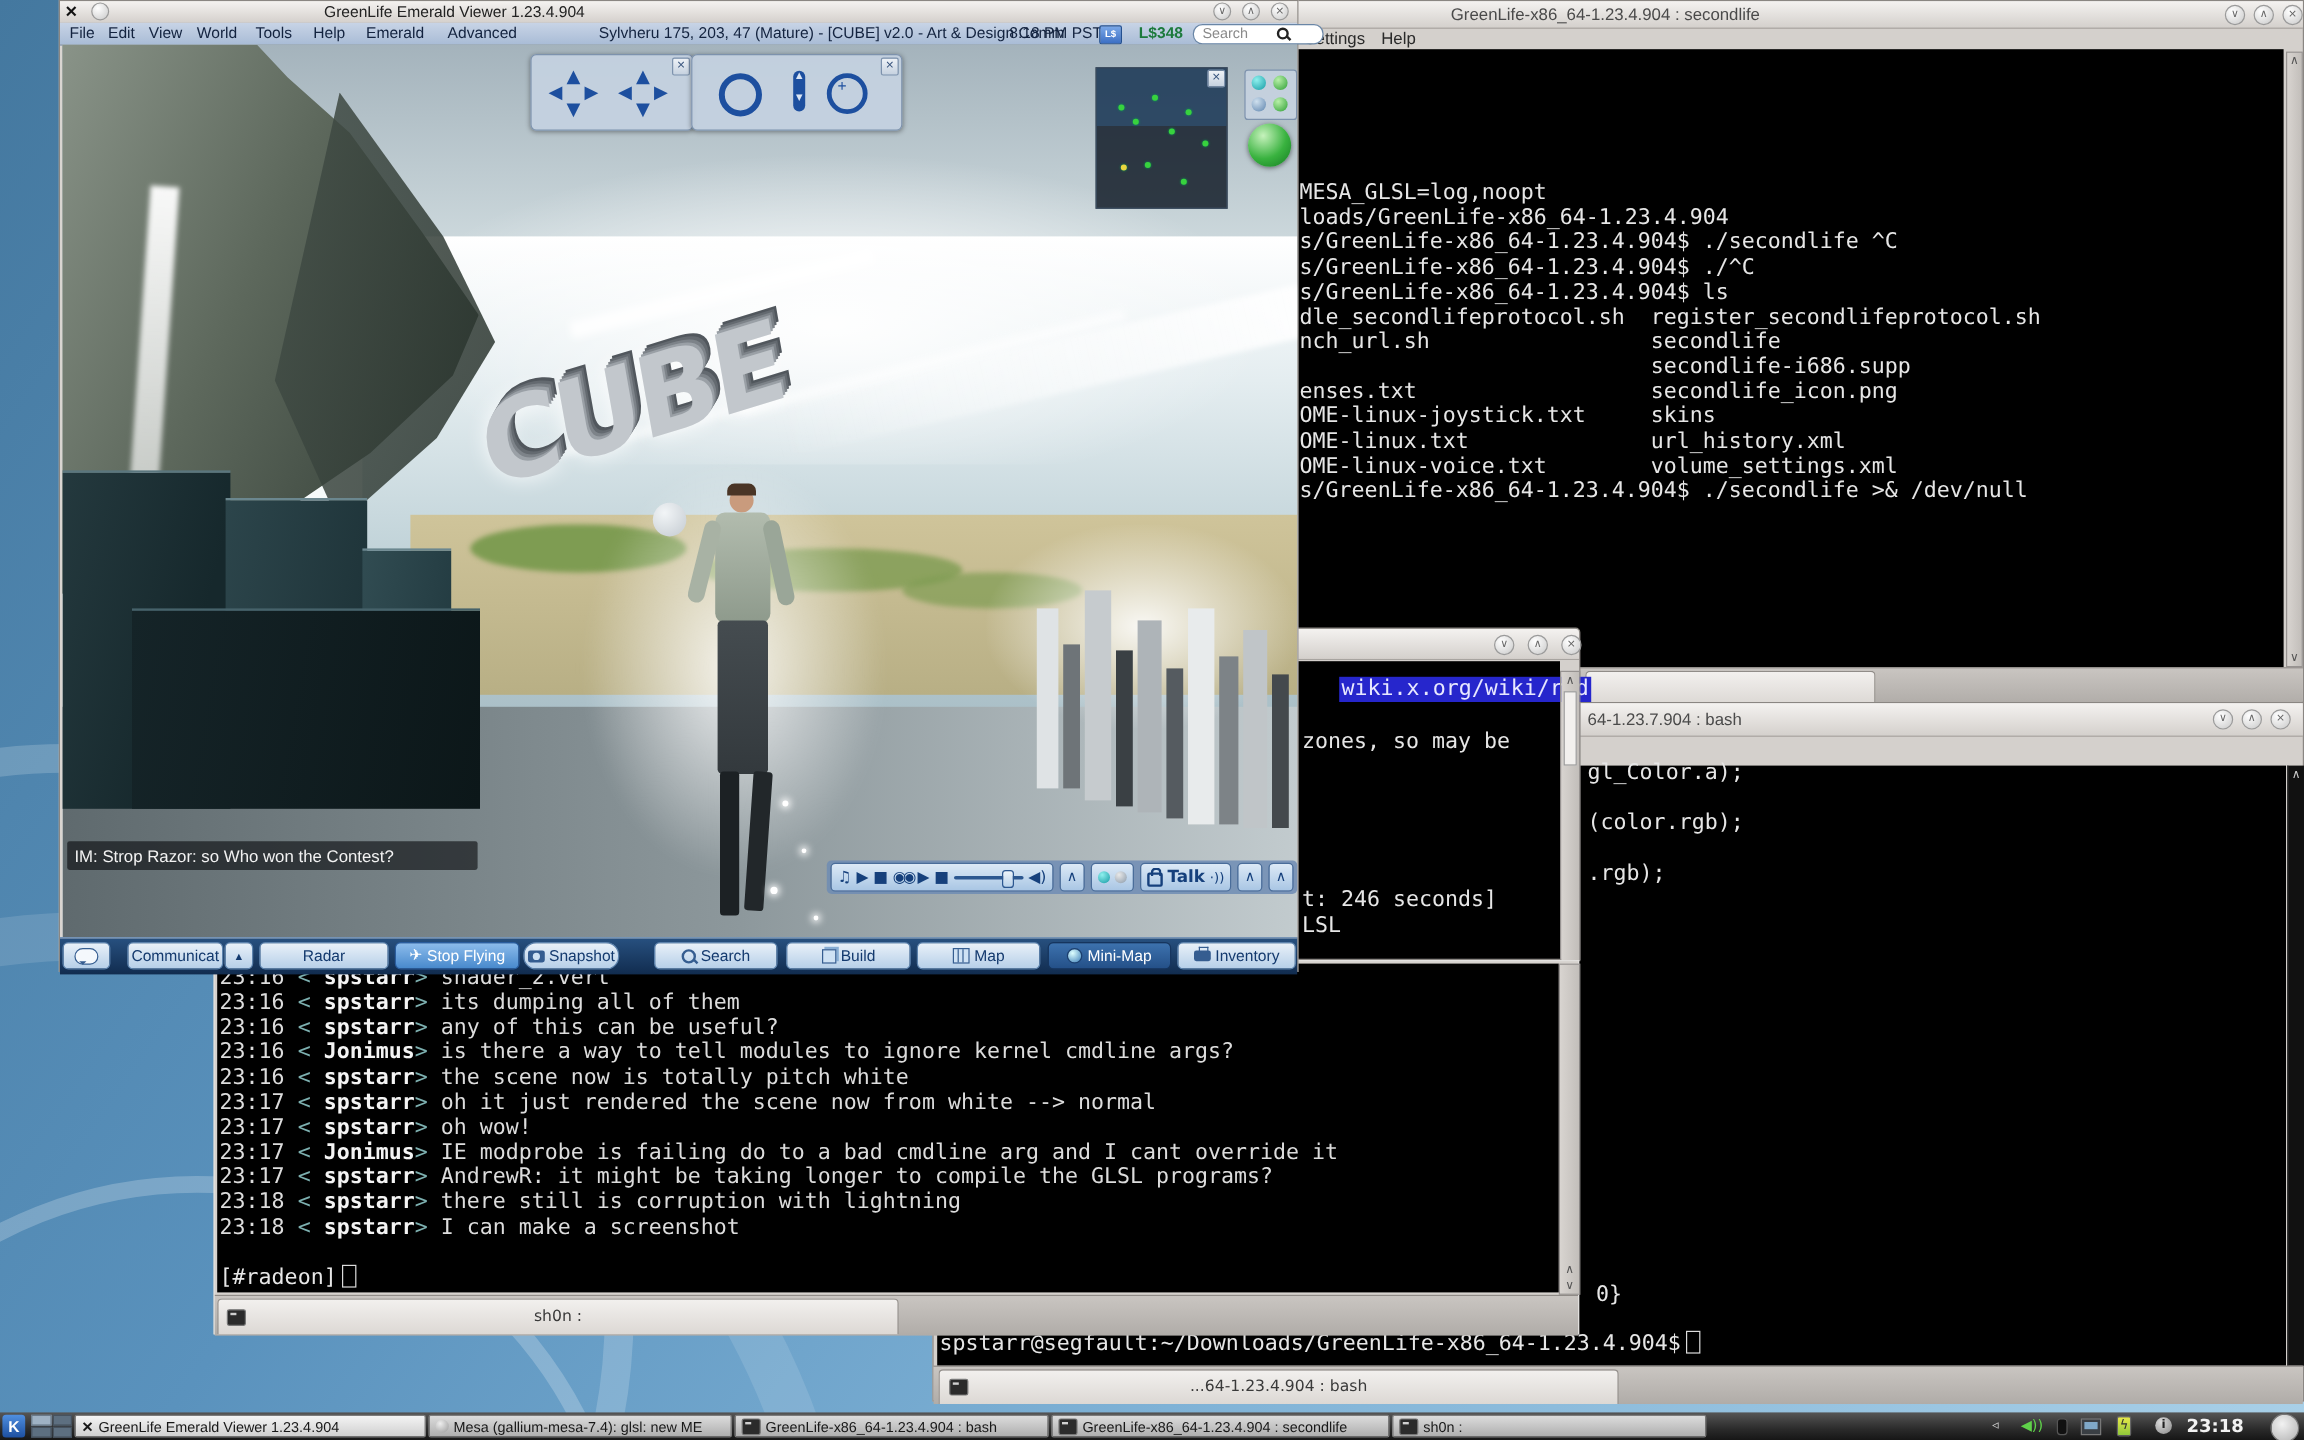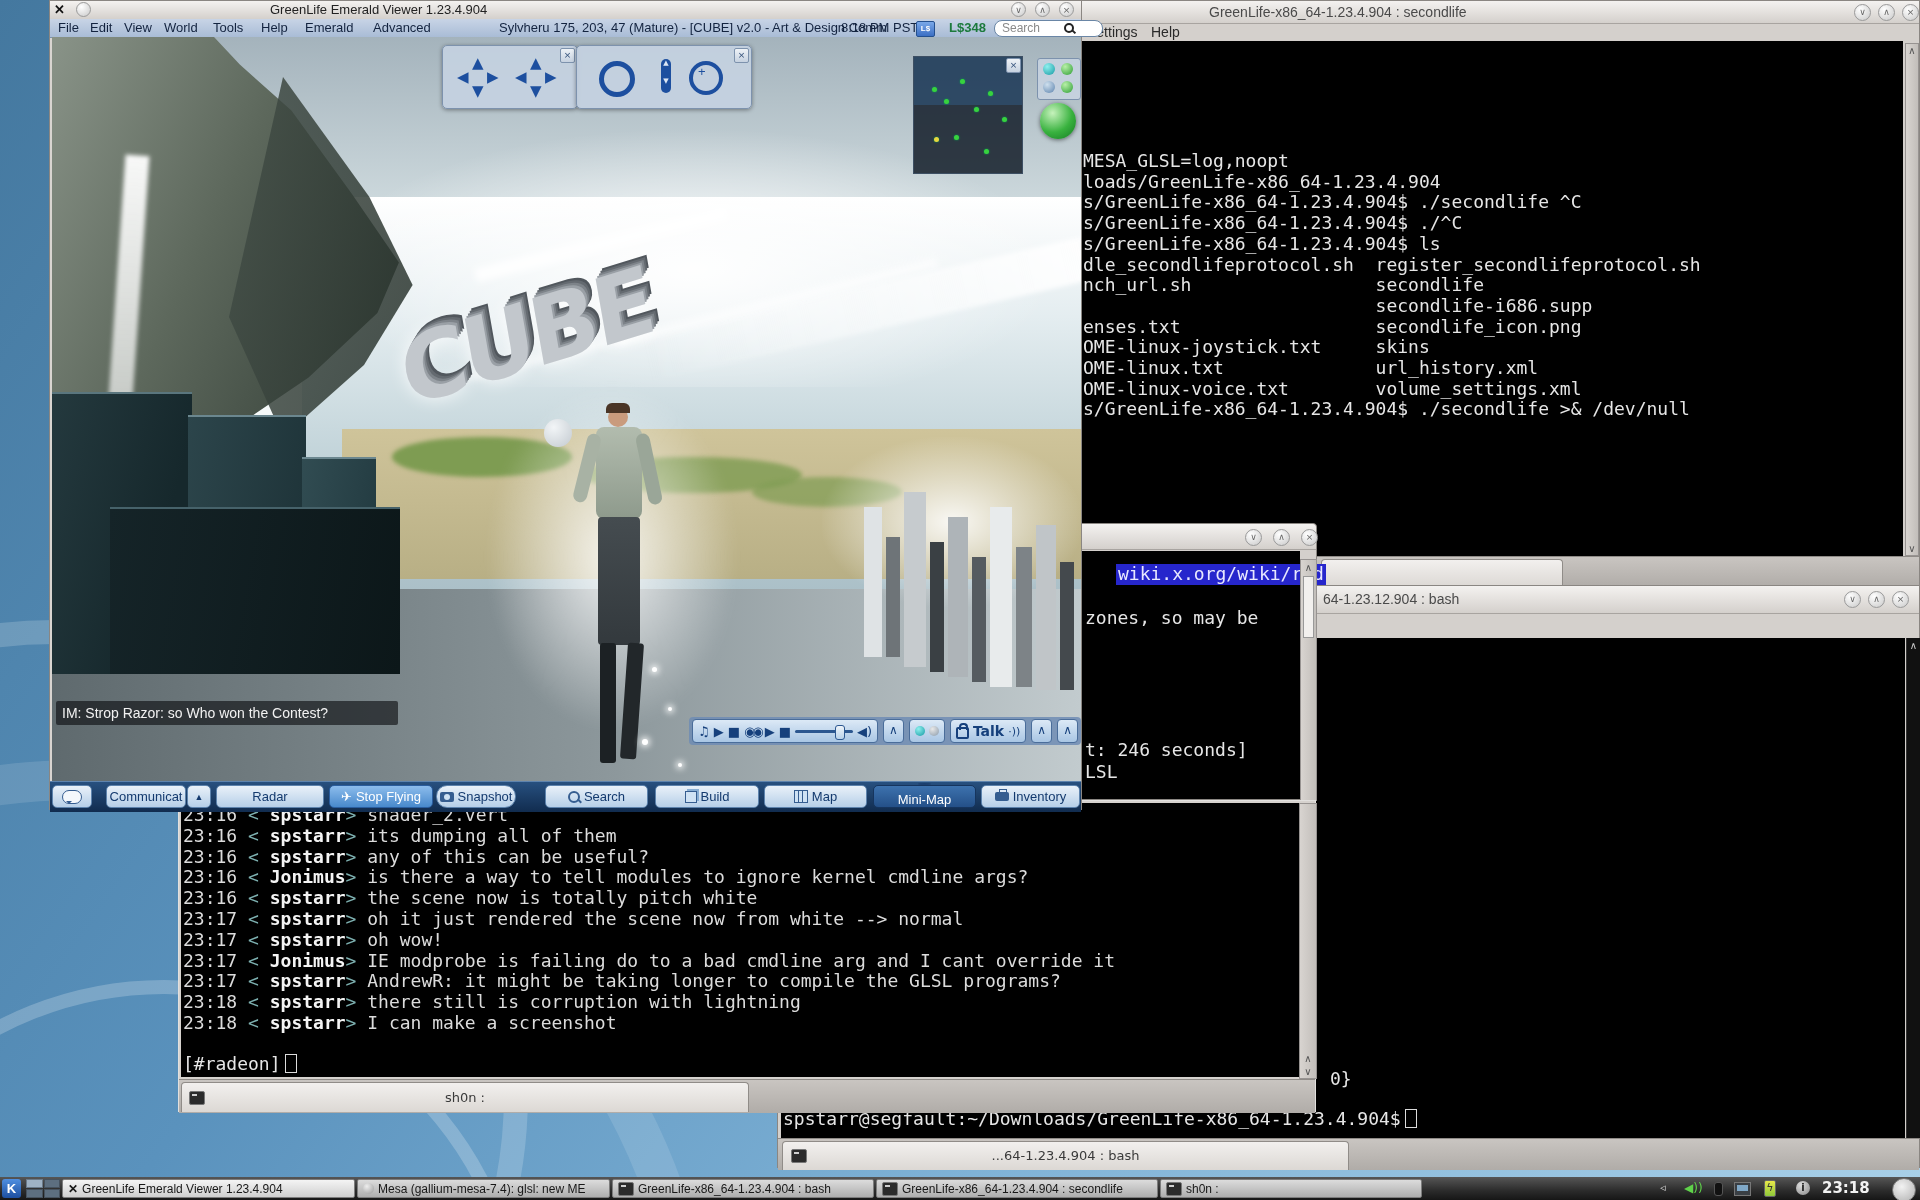--- a/index.html
+++ b/index.html
@@ -84,21 +84,21 @@
     color:#16407c;font-size:12px;text-align:center;line-height:21px;font-family:"DejaVu Sans",sans-serif;}
   .slider{width:58px;height:3px;background:#2c5790;border-radius:2px;position:relative;}
   .slider i{position:absolute;right:8px;top:-5px;width:8px;height:13px;background:linear-gradient(#eef4fa,#b9d2ea);border:1px solid #2c5790;border-radius:3px;}
   .lockico{width:9px;height:8px;border:2px solid #16407c;border-radius:2px;position:relative;margin-top:3px;}
   .lockico:before{content:"";position:absolute;left:1px;top:-6px;width:5px;height:5px;border:2px solid #16407c;border-bottom:none;border-radius:4px 4px 0 0;}
   
   #v-toolbar{left:0;top:780px;width:100%;height:30px;background:linear-gradient(#27507f,#112c4f);border-top:1px solid #5d83ad;}
   .tbtn{position:absolute;top:3px;height:23px;background:linear-gradient(#e9f1f9,#b6cfe8);border:1px solid #5d83ad;border-radius:5px;
     font-size:13px;color:#143a6e;text-align:center;line-height:22px;display:flex;align-items:center;justify-content:center;gap:4px;box-sizing:border-box;}
   .tbtn.active{background:linear-gradient(#8cbcec,#4889cc);color:#fff;border-color:#2a5d9e;}
-  .tbtn.pressed{background:linear-gradient(#3d72ae,#245088);color:#fff;border-color:#16355e;flex-direction:column;}
+  .tbtn.pressed{background:linear-gradient(#3d72ae,#245088);color:#fff;border-color:#16355e;}
   .ticon{display:inline-block;}
   .cam{width:14px;height:10px;background:#355d90;border-radius:2px;position:relative;}
   .cam:before{content:"";position:absolute;left:4px;top:2px;width:6px;height:6px;border-radius:50%;background:#cfe2f4;}
   .mag{width:8px;height:8px;border:2px solid #355d90;border-radius:50%;position:relative;}
   .mag:before{content:"";position:absolute;left:7px;top:7px;width:5px;height:2px;background:#355d90;transform:rotate(45deg);}
   .mapico{width:12px;height:11px;background:#cfe2f4;border:1px solid #355d90;position:relative;}
   .mapico:before{content:"";position:absolute;left:3px;top:0;width:1px;height:100%;background:#355d90;}
   .mapico:after{content:"";position:absolute;left:7px;top:0;width:1px;height:100%;background:#355d90;}
   .globeico{width:11px;height:11px;border-radius:50%;background:radial-gradient(circle at 35% 30%,#dff,#3b7db8);border:1px solid #1c3f6e;}
   .caseico{width:14px;height:9px;background:#355d90;border-radius:2px;position:relative;}
@@ -175,26 +175,27 @@
     <div class="scrollarrow" style="top:1px;">∧</div>
     <div class="scrollarrow" style="bottom:1px;">∨</div>
   </div>
   <div class="tabstrip abs" style="left:0;top:555px;width:100%;height:30px;">
     <div class="tab abs" style="left:550px;top:2px;width:240px;height:27px;"></div>
   </div>
 </div>
 
 <div class="konsole abs" id="bashwin">
   <div class="ktitle abs" style="left:0;top:0;width:100%;height:27px;">
-    <span class="txt abs" style="left:545px;top:5px;">64-1.23.12.904 : bash</span>
+    <span class="txt abs" style="left:545px;top:5px;">64-1.23.7.904 : bash</span>
     <div class="winbtn abs" style="left:1066px;top:5px;">∨</div>
     <div class="winbtn abs" style="left:1090px;top:5px;">∧</div>
     <div class="winbtn abs" style="left:1114px;top:5px;">×</div>
   </div>
   <div class="blackpane abs" style="left:3px;top:52px;width:1124px;height:500px;"></div>
+  <div class="mono abs" style="left:545px;top:47px;line-height:21px;"><span>gl_Color.a);</span><br><br><span>(color.rgb);</span><br><br><span>.rgb);</span></div>
   <div class="mono abs" style="left:552px;top:483px;">0}</div>
   <div class="mono abs" style="left:5px;top:523px;"><span>spstarr@segfault:~/Downloads/GreenLife-x86_64-1.23.4.904$</span><span class="cursorbox"></span></div>
   <div class="abs" style="left:1128px;top:52px;width:13px;height:500px;background:#111;border-left:1px solid #333;">
     <div class="scrollarrow" style="top:2px;color:#ccc;">∧</div>
   </div>
   <div class="tabstrip abs" style="left:0;top:552px;width:100%;height:31px;">
     <div class="tab abs" style="left:4px;top:2px;width:565px;height:28px;">
       <div class="termicon abs" style="left:8px;top:7px;"></div>
       <div class="lbl abs" style="left:0;top:6px;width:100%;text-align:center;">...64-1.23.4.904 : bash</div>
     </div>

